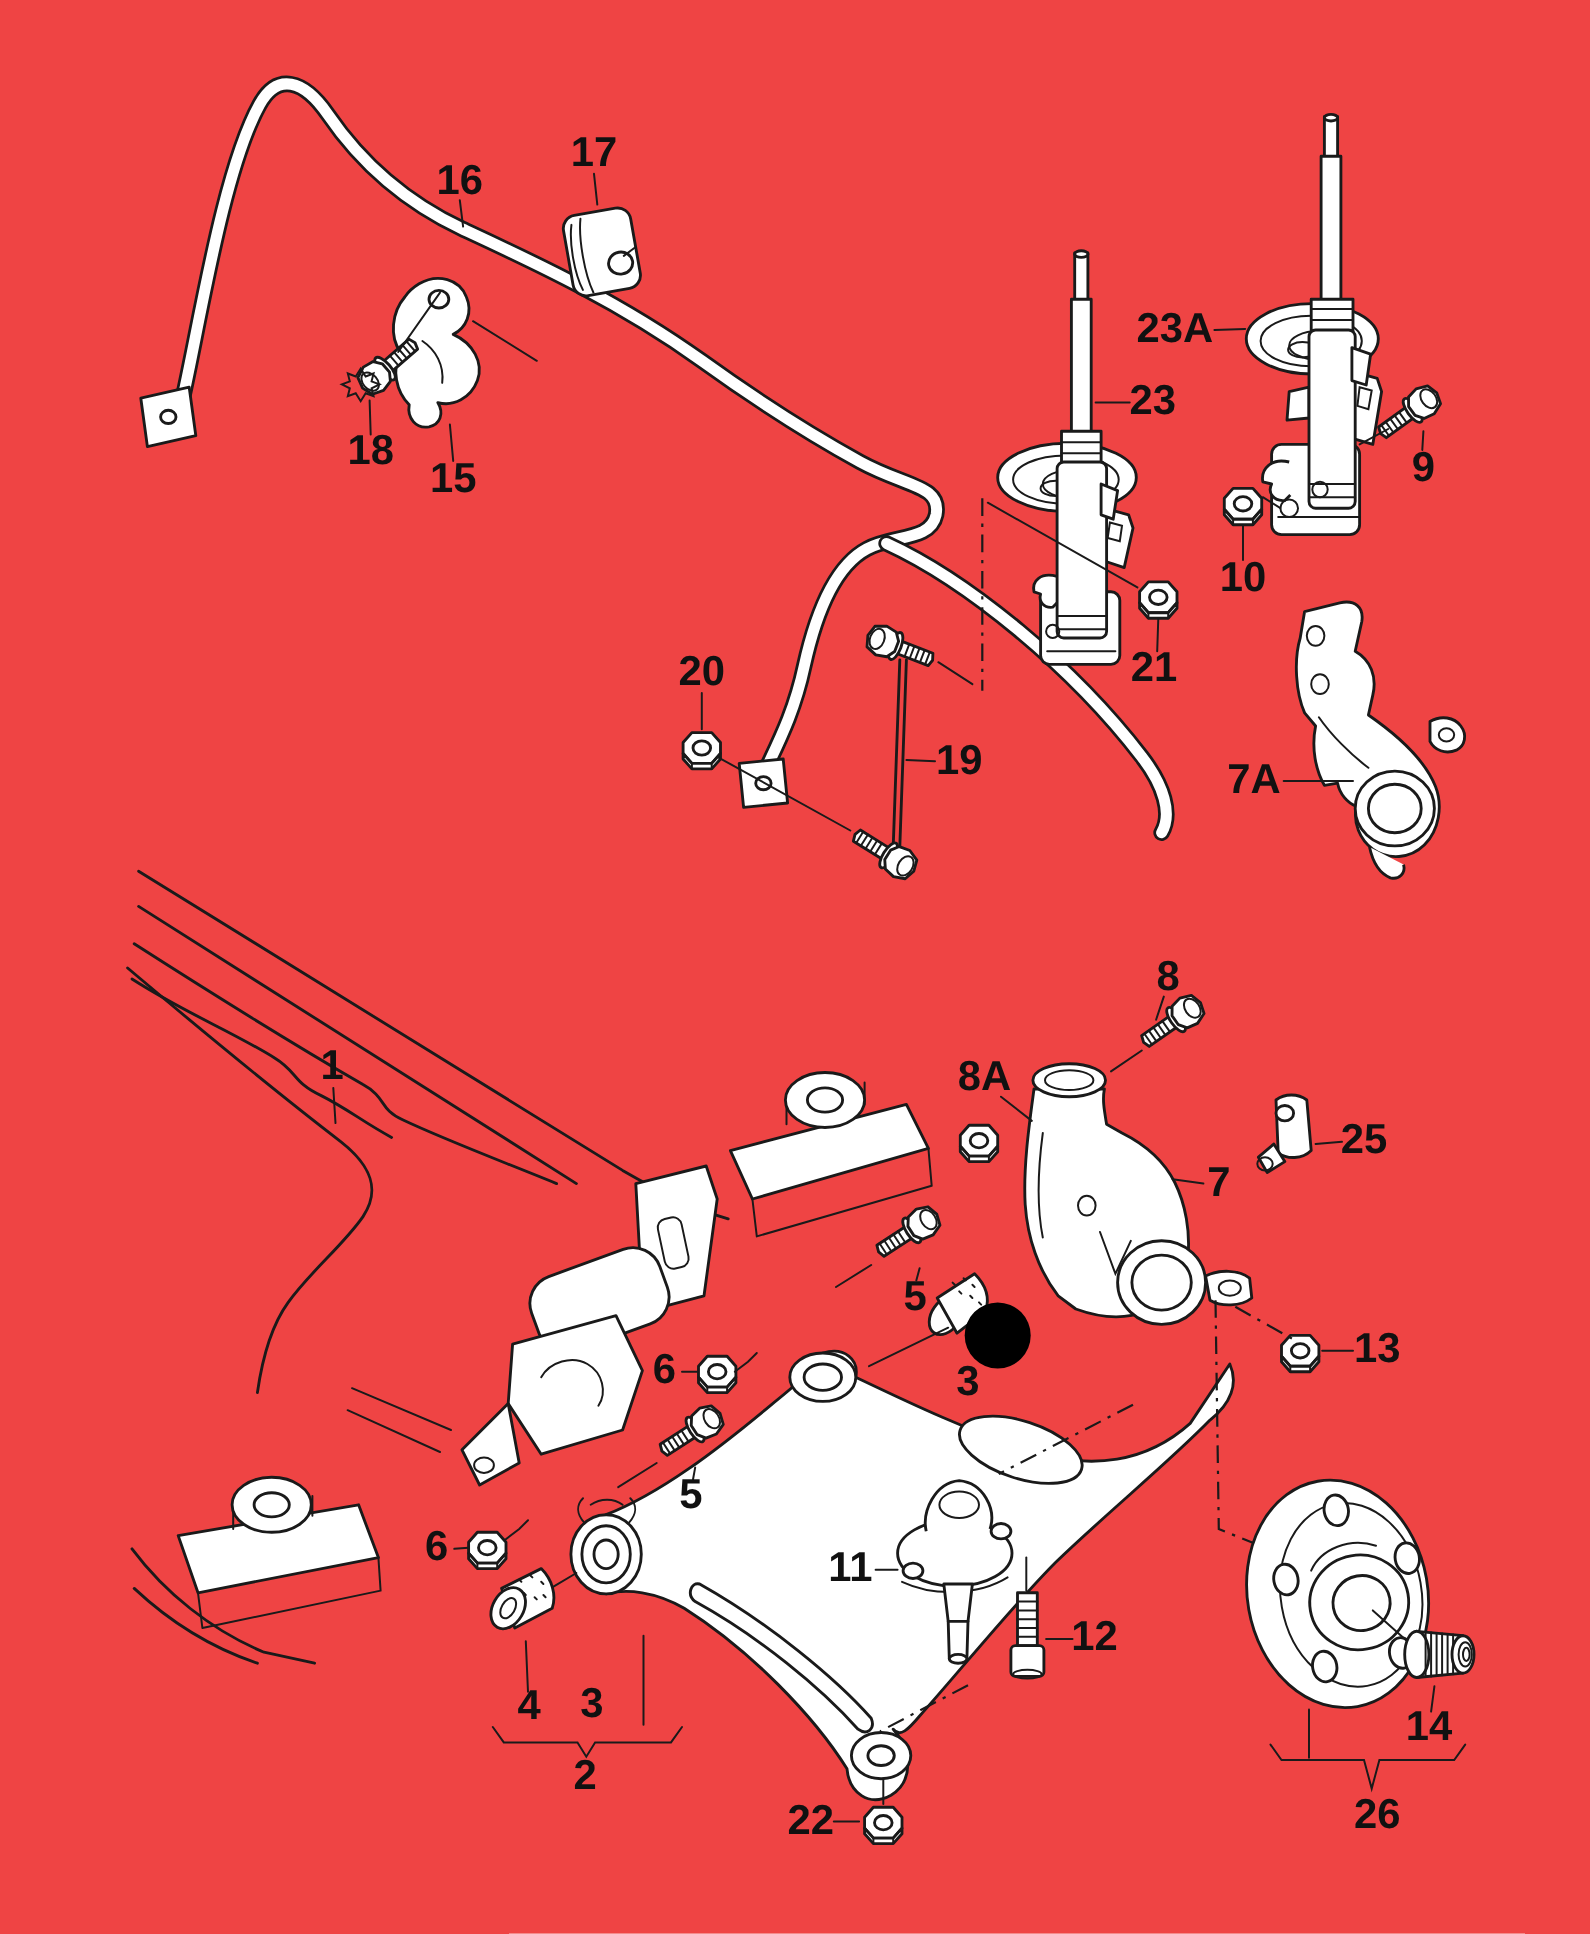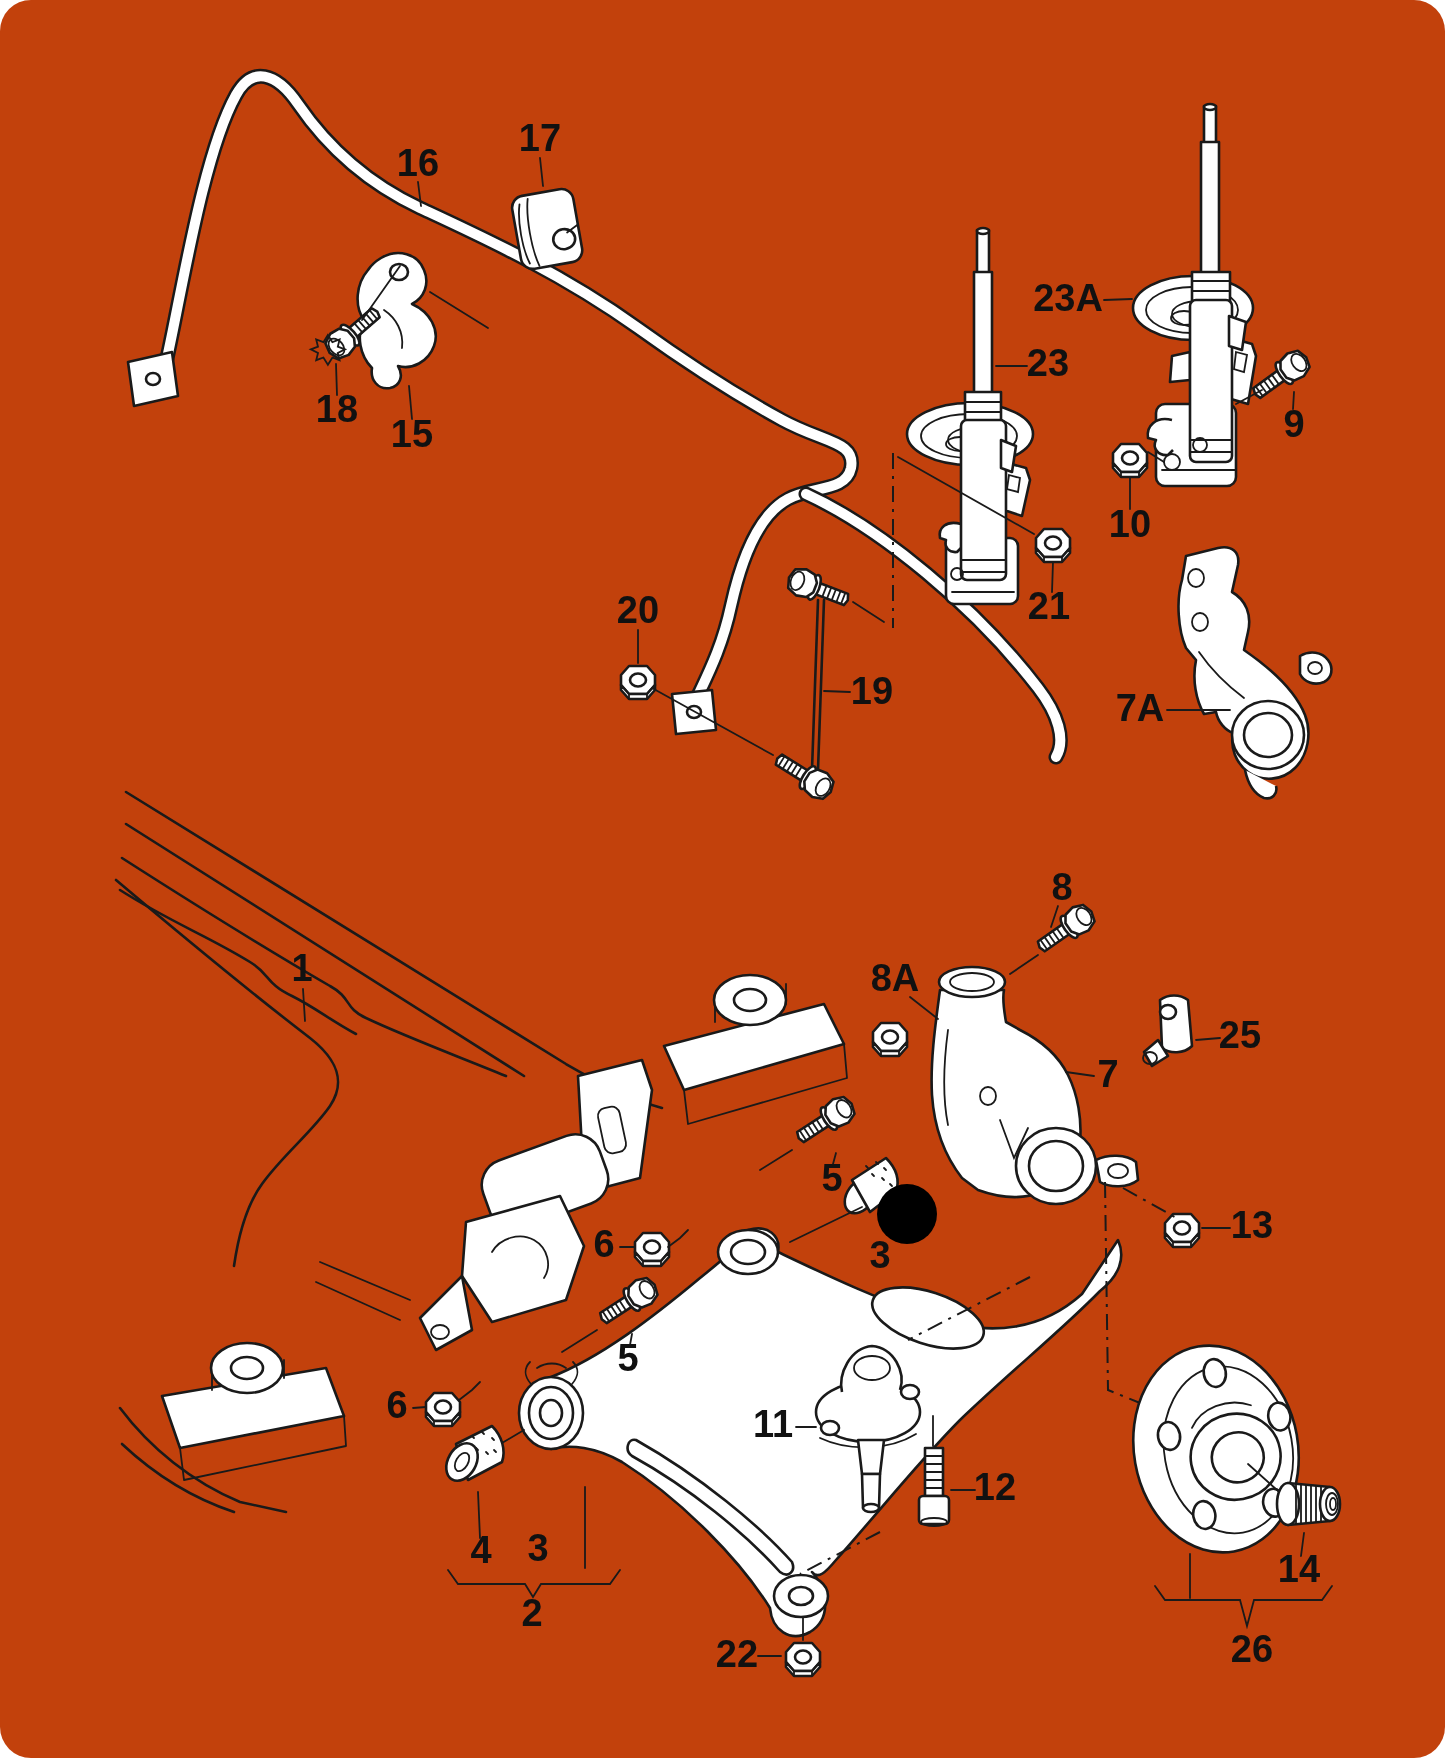--- a/index.html
+++ b/index.html
@@ -1,16 +1,16 @@
 <!DOCTYPE html>
 <html><head>
 <meta charset="utf-8">
 <style>
   html,body{margin:0;padding:0;background:#fff;}
-  .stage{width:1445px;height:1758px;position:relative;background:#c2410c;overflow:hidden;border-radius:31px;}
+  .stage{width:1445px;height:1758px;position:relative;background:#ef4444;overflow:hidden;}
   svg{display:block;}
   svg *{vector-effect:non-scaling-stroke;}
   .ln{stroke:#1a1a1a;stroke-width:2.6;fill:none;stroke-linecap:round;stroke-linejoin:round;}
   .lnf{stroke:#1a1a1a;stroke-width:2.6;fill:#fff;stroke-linejoin:round;}
   .thin{stroke:#1a1a1a;stroke-width:1.8;fill:none;stroke-linecap:round;}
   .tube{stroke:#1a1a1a;stroke-width:15;fill:none;stroke-linecap:round;stroke-linejoin:round;}
   .tubein{stroke:#ffffff;stroke-width:10;fill:none;stroke-linecap:round;stroke-linejoin:round;}
   .dash{stroke:#1a1a1a;stroke-width:2;fill:none;stroke-dasharray:16 7 3 7;}
   text.callout{font:bold 38px "Liberation Sans", sans-serif;fill:#111;text-anchor:middle;dominant-baseline:middle;}
 </style>

